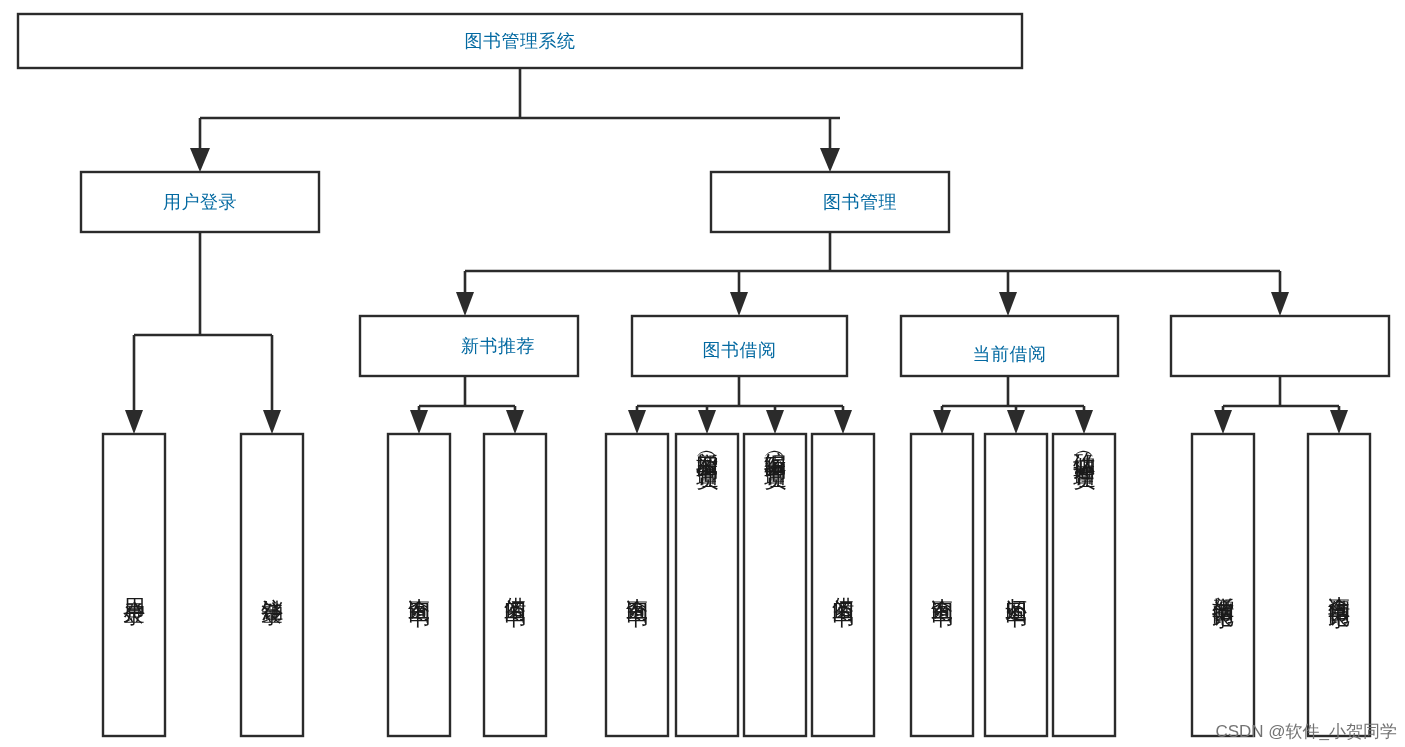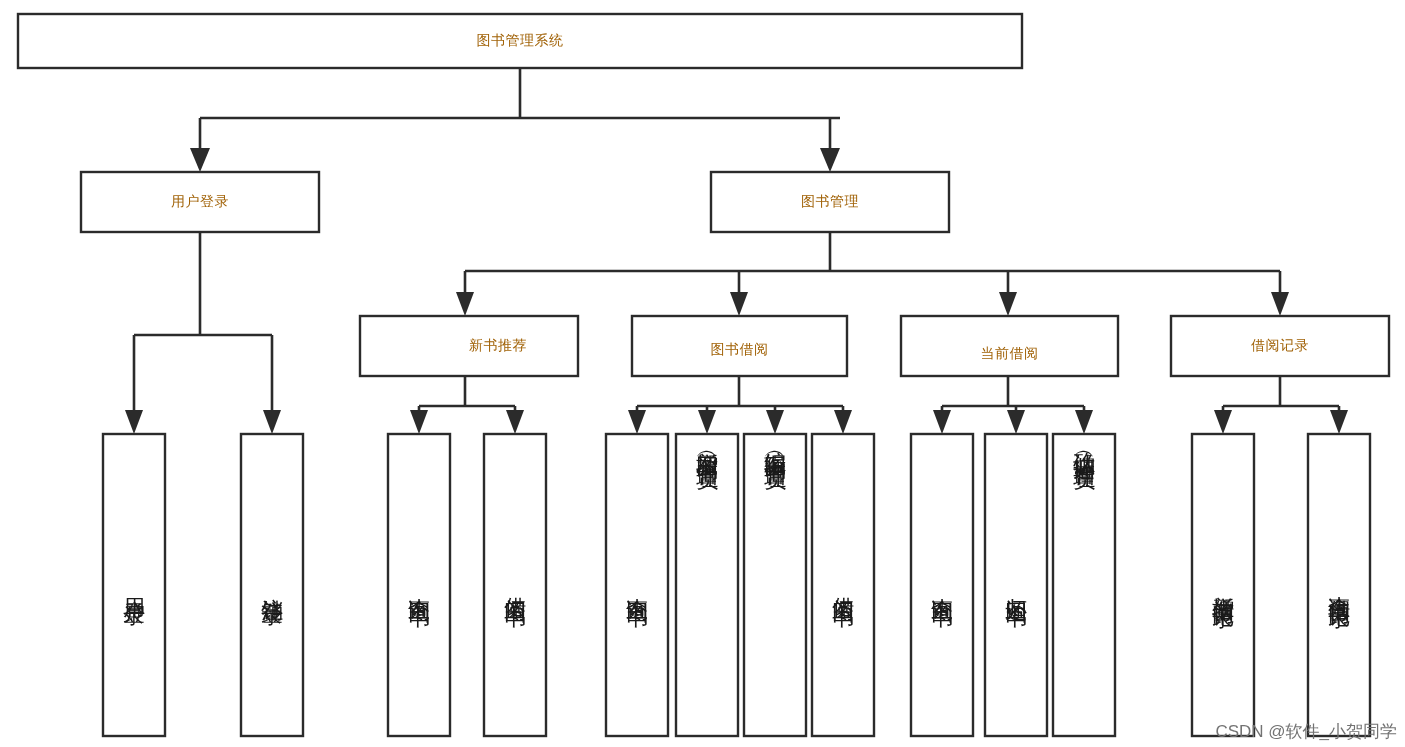--- a/index.html
+++ b/index.html
@@ -61,22 +61,22 @@
   }
   .h-text-wrap {
     position: absolute;
     display: flex;
     align-items: center;
     justify-content: center;
     pointer-events: none;
   }
   .h-text {
     font-family: "Liberation Sans", sans-serif;
-    font-size: 14px;
-    color: #a16207;
+    font-size: 18px;
+    color: #0369a1;
     white-space: nowrap;
     letter-spacing: 0.5px;
   }
   .watermark {
     position: absolute;
     right: 8px;
     bottom: 4px;
     font-family: "Liberation Sans", sans-serif;
     font-size: 17px;
     color: #737373;
@@ -187,36 +187,33 @@
     </g>
   </svg>
 
   <div class="h-text-wrap" style="left:18px; top:14px; width:1004px; height:54px;">
     <span class="h-text">图书管理系统</span>
   </div>
 
   <div class="h-text-wrap" style="left:81px; top:172px; width:238px; height:60px;">
     <span class="h-text">用户登录</span>
   </div>
-  <div class="h-text-wrap" style="left:711px; top:172px; width:238px; height:60px;">
+  <div class="h-text-wrap" style="left:711px; top:172px; width:238px; height:60px;padding-left:30px;">
     <span class="h-text">图书管理</span>
   </div>
 
   <div class="h-text-wrap" style="left:360px; top:316px; width:218px; height:60px;margin-left:29px;">
     <span class="h-text">新书推荐</span>
   </div>
   <div class="h-text-wrap" style="left:632px; top:316px; width:215px; height:68px;">
     <span class="h-text">图书借阅</span>
   </div>
   <div class="h-text-wrap" style="left:901px; top:316px; width:217px; height:76px;">
     <span class="h-text">当前借阅</span>
   </div>
-  <div class="h-text-wrap" style="left:1171px; top:316px; width:218px; height:60px;">
-    <span class="h-text">借阅记录</span>
-  </div>
 
   <div class="vert-text-wrap" style="left:103px; top:434px; width:62px; height:302px;">
     <span class="vert-text">用户登录</span>
   </div>
   <div class="vert-text-wrap" style="left:241px; top:434px; width:62px; height:302px;">
     <span class="vert-text">注销登录</span>
   </div>
   <div class="vert-text-wrap" style="left:388px; top:434px; width:62px; height:302px;">
     <span class="vert-text">查询图书</span>
   </div>

